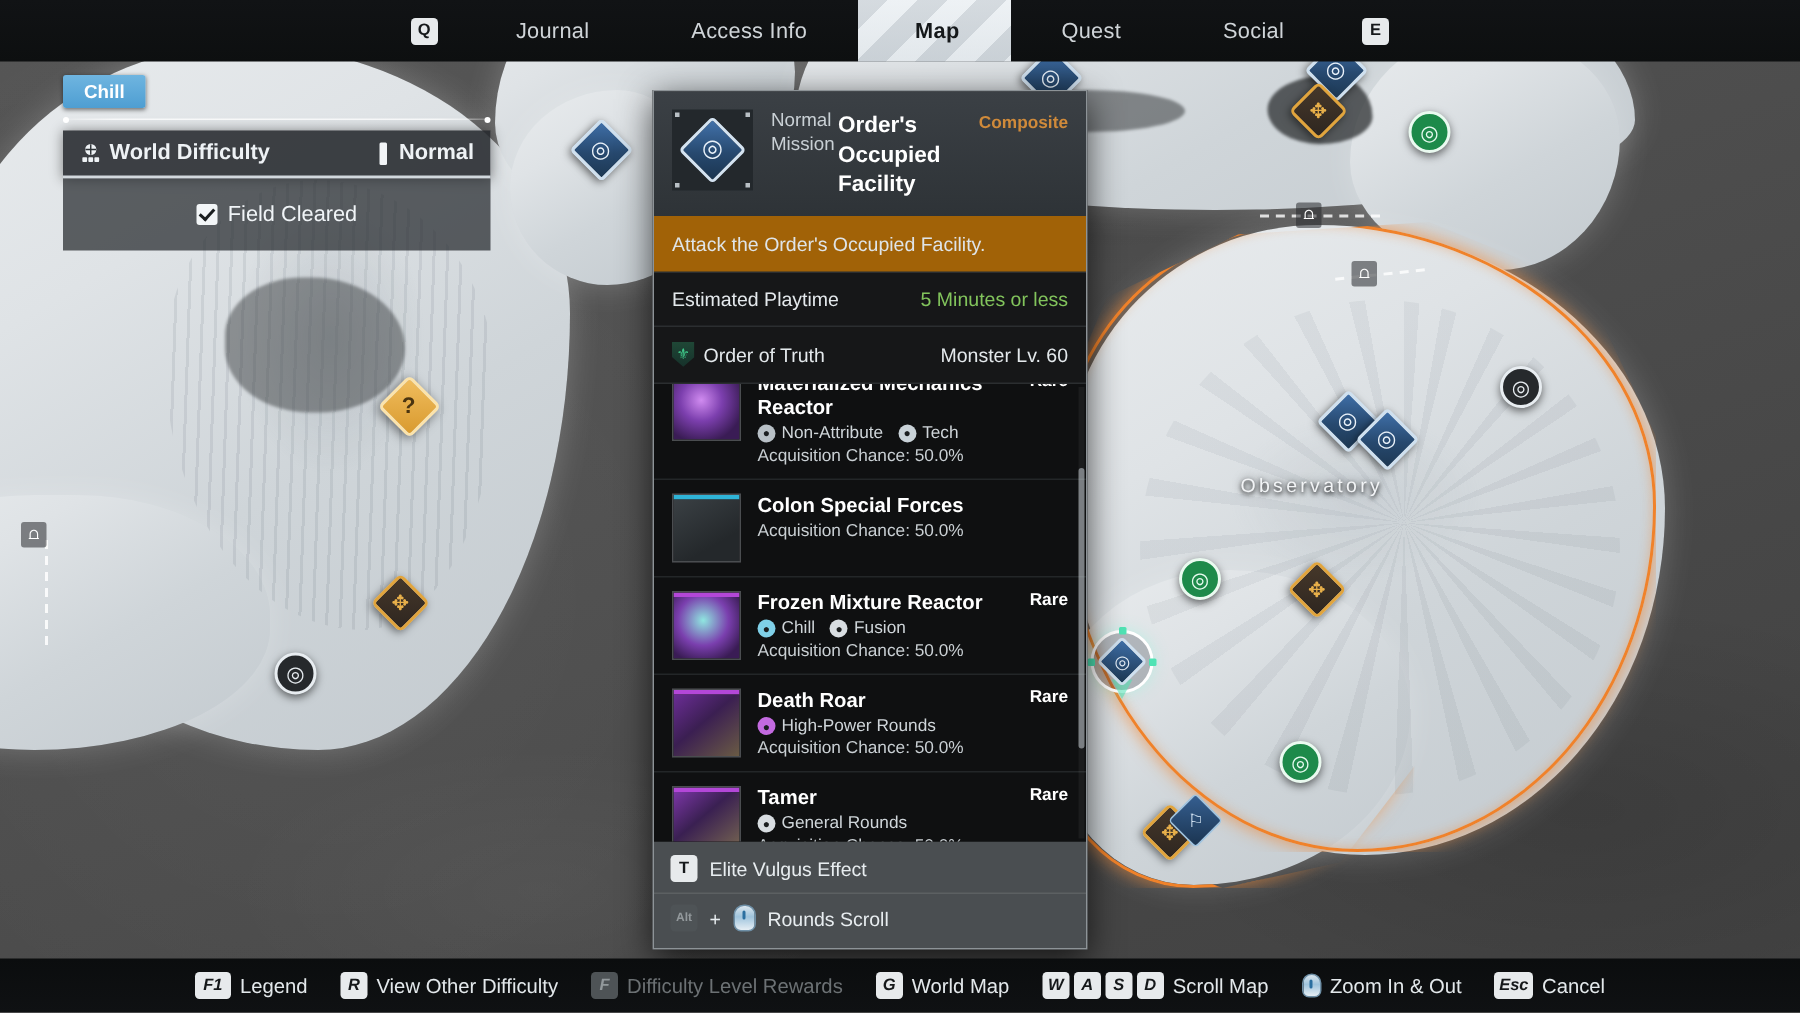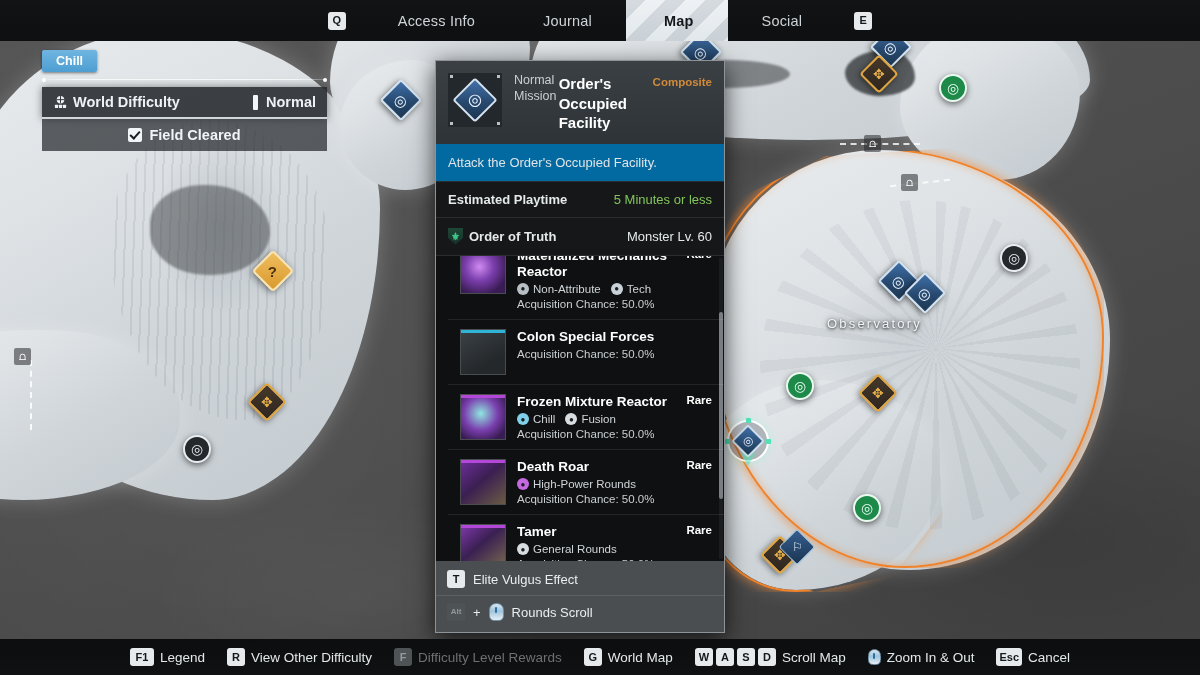--- a/index.html
+++ b/index.html
@@ -266,23 +266,23 @@
     background: rgba(36,40,44,0.88);
     display: flex; align-items: center; padding: 0 11px;
     border-bottom: 2px solid rgba(226,233,238,0.9);
     box-shadow: 0 0 8px rgba(0,0,0,0.45);
   }
   .diff-row .lbl { color: #eef2f5; font-size: 14.5px; font-weight: bold; display:flex; align-items:center; gap:5px; }
   .diff-row .val { margin-left: auto; color: #eef2f5; font-size: 14.5px; font-weight: bold; display:flex;align-items:center;gap:8px;}
   .diff-bar { display:inline-block; width:5px; height:15px; background:#f2f5f7; border-radius:1px; }
 
   .cleared-row {
-    height: 32px; background: rgba(36,40,44,0.72);
+    height: 48px; background: rgba(36,40,44,0.72);
     display: flex; align-items: center; justify-content: center; gap: 7px;
-    color: #f0f4f7; font-size: 14.5px; font-weight: bold;
+    color: #f0f4f7; font-size: 14.5px; font-weight: normal;
   }
   .chk { display:inline-block; width:14px; height:14px; background:#f2f5f7; border-radius:2px; position:relative; }
   .chk::after {
     content:''; position:absolute; left:4px; top:1px; width:4px; height:8px;
     border:solid #1b1e20; border-width:0 2px 2px 0; transform: rotate(42deg);
   }
 
   
   .tooltip {
     position: absolute; left: 435px; top: 60px; width: 290px; height: 573px;
@@ -317,44 +317,44 @@
   }
   .tt-diamond .glyph { transform: rotate(-45deg); color:#eaf2fa; font-size:16px; line-height:1; }
 
   .tt-head-text { flex: 1; min-width: 0; display:flex; flex-direction:row; }
   .tt-kicker { color: #c9d0d5; font-size: 12.5px; line-height: 1.25; }
   .tt-name { color: #ffffff; font-size: 15px; font-weight: bold; line-height: 1.3; margin-top: 1px; }
   .tt-sub { color: #d08a3a; font-size: 11.5px; font-weight: bold; text-align: right; margin-top: 3px; }
 
   .tt-desc {
     padding: 11px 12px; color: #dfe4e8; font-size: 13px;
-    border-bottom: 1px solid #2b2e30; background: #0369a1;
+    border-bottom: 1px solid #2b2e30; background: #a16207;
   }
   .tt-kv {
     display: flex; align-items: center; padding: 10px 12px;
     border-bottom: 1px solid #2b2e30; background: #161718; gap: 10px;
   }
-  .tt-kv .k { color: #e4e9ec; font-size: 13px; font-weight: bold; display:flex;align-items:center;gap:6px; }
+  .tt-kv .k { color: #e4e9ec; font-size: 13px; font-weight: normal; display:flex;align-items:center;gap:6px; }
   .tt-kv .v { margin-left: auto; text-align: right; font-size: 13px; font-weight: normal; max-width: 110px; }
   .tt-kv .v.green { color: #82c45c; }
   .tt-kv .v.plain { color: #e4e9ec; }
 
   .shield-ico {
     display:inline-flex; align-items:center; justify-content:center;
     width: 15px; height: 17px; font-size: 10px; color: #3fc98a;
     background: linear-gradient(180deg, #1f4736, #16312a);
     clip-path: polygon(0 0, 100% 0, 100% 62%, 50% 100%, 0 62%);
   }
 
   
   .tt-rewards {
     flex: 1; overflow: hidden; position: relative; background: #0f1011;
     padding-top: 2px;
   }
-  .rw-scroller { position: absolute; left: 12px; right: 0; top: -17px; }
+  .rw-scroller { position: absolute; left: 0; right: 0; top: -17px; }
   .rw {
     display: flex; gap: 11px; padding: 9px 12px 9px 12px;
     border-bottom: 1px solid #232628;
   }
   .rw-icon {
     width: 46px; height: 46px; flex: 0 0 46px; position: relative;
     border: 1px solid #4a4d50; background: #1a1b1d; overflow: hidden;
   }
   .rw-icon .topbar-strip { position:absolute; left:0; right:0; top:0; height:3px; }
   .rw-icon .art { position:absolute; inset:3px 0 0 0; }
@@ -395,21 +395,21 @@
 
   
   .bottombar {
     position: absolute; left: 0; bottom: 0; width: 1200px; height: 36px;
     background: linear-gradient(180deg, #0b0d0e 0%, #0f1113 100%);
     display: flex; align-items: center; justify-content: center; gap: 22px;
     z-index: 30;
   }
   .hint { display: flex; align-items: center; gap: 6px; color: #e3e8eb; font-size: 13.5px; }
   .hint.disabled { color: #6c7174; }
-  .hint .keys { display: flex; gap: 3px; }
+  .hint .keys { display: flex; gap: 3px; font-style: italic; }
   .hint .mouse-ico { width: 13px; height: 16px; }
 </style>
 </head>
 <body>
 
 <div id="app">
 
   <div class="map-layer">
     <div class="map-noise"></div>
 
@@ -536,27 +536,30 @@
         <div class="bridge-ico" style="left: 14px; top: 348px;">⩍</div>
       </div>
   </div>
 
   <div class="topbar">
     <div class="tabs">
       <div class="tab key-slot">
         <span class="key-badge">Q</span>
       </div>
       <div class="tab">
+        <span>Journal</span>
+      </div>
+      <div class="tab">
         <span>Access Info</span>
-      </div>
-      <div class="tab">
-        <span>Journal</span>
       </div>
       <div class="tab active">
         <span>Map</span>
+      </div>
+      <div class="tab">
+        <span>Quest</span>
       </div>
       <div class="tab">
         <span>Social</span>
       </div>
       <div class="tab key-slot">
         <span class="key-badge">E</span>
       </div>
     </div>
   </div>
 

